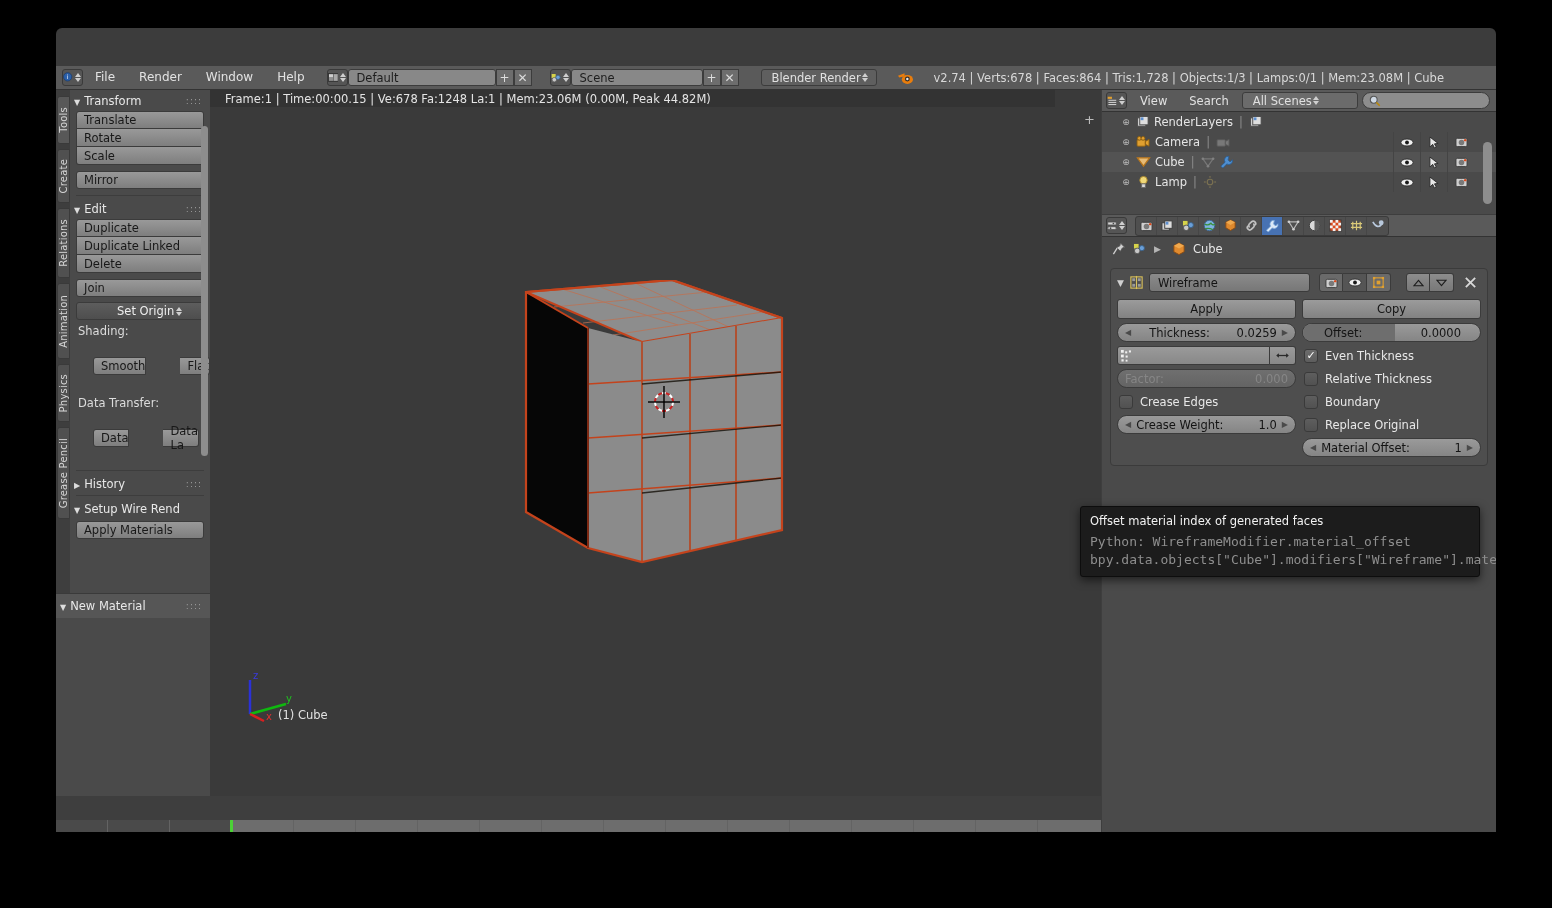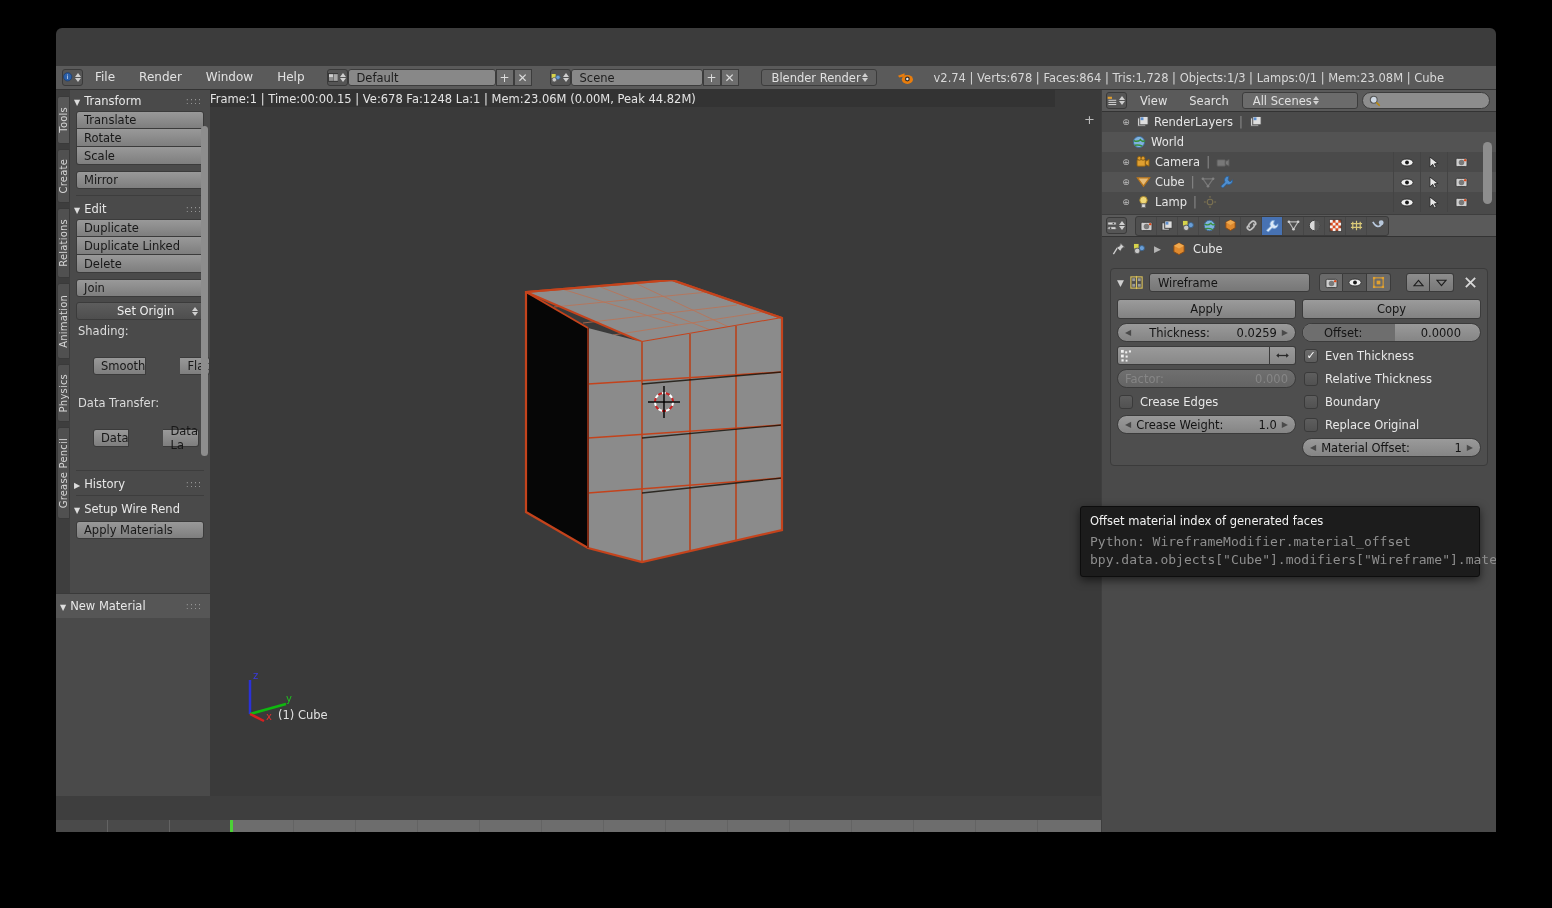--- a/index.html
+++ b/index.html
@@ -55,35 +55,35 @@
   .ttab.active{background:#585858;}
 
   #toolpanel{position:absolute;left:14px;top:0;width:140px;height:706px;overflow:hidden;background:#4a4a4a;}
   .panel-head{display:flex;align-items:center;justify-content:space-between;padding:4px 8px 2px 4px;
               font-size:11.5px;color:#e8e8e8;}
   .panel-head .tri{font-size:8px;margin-right:4px;color:#ddd;}
   .grip{color:#9a9a9a;font-size:9px;letter-spacing:1px;}
   .tbtn{height:18px;margin:1px 6px;background:linear-gradient(#999,#7e7e7e);border:1px solid #3b3b3b;
         border-radius:3px;font-size:11.5px;color:#181818;display:flex;align-items:center;padding-left:7px;
         box-sizing:border-box;}
-  .tbtn.dark{background:linear-gradient(#5d5d5d,#4e4e4e);color:#eee;justify-content:space-between;padding-right:4px;padding-left:40px;}
+  .tbtn.dark{background:linear-gradient(#5d5d5d,#4e4e4e);color:#eee;padding-right:4px;padding-left:40px;}
   .tbtn.grp{margin:1px 6px 0 6px;border-radius:3px 3px 0 0;}
   .tbtn.grpm{margin:0 6px;border-radius:0;border-top:none;}
   .tbtn.grpe{margin:0 6px 1px 6px;border-radius:0 0 3px 3px;border-top:none;}
   .tlabel{font-size:11.5px;color:#dcdcdc;padding:3px 0 1px 8px;}
   .trow{display:flex;margin:1px 6px;}
   .trow .tbtn{flex:1;margin:17px;}
   .trow .tbtn:first-child{border-radius:3px 0 0 3px;}
   .trow .tbtn:last-child{border-radius:0 3px 3px 0;border-left:none;}
   .sep{height:1px;background:#3d3d3d;margin:6px 6px 2px 6px;}
   .vscroll{position:absolute;right:2px;width:7px;background:#8d8d8d;border-radius:4px;}
 
   #viewport{position:absolute;left:154px;top:0;width:891px;height:706px;background:#3a3a3a;overflow:hidden;}
   #vpinfo{position:absolute;left:0;top:0;width:845px;height:17px;background:#333;color:#e4e4e4;
-          font-size:11.5px;display:flex;align-items:center;padding-left:0;box-sizing:border-box;}
+          font-size:11.5px;display:flex;align-items:center;padding-left:15px;box-sizing:border-box;}
   #vpplus{position:absolute;right:6px;top:22px;color:#bdbdbd;font-size:13px;}
 
   
   #cube{position:absolute;left:310px;top:190px;width:290px;height:300px;}
   #axisgizmo{position:absolute;left:28px;top:578px;width:60px;height:55px;}
   #objname{position:absolute;left:68px;top:618px;color:#e2e2e2;font-size:11.5px;}
 
   
   #vpfooter{position:absolute;left:0;top:730px;width:1045px;height:24px;background:#5a5a5a;
             border-top:1px solid #333;display:flex;align-items:center;gap:0px;padding-left:4px;box-sizing:border-box;}
@@ -647,28 +647,20 @@
               </svg>
               <span>RenderLayers</span>
               <span style="color:#8c8c8c;margin:0 6px;">|</span>
               <svg width="14" height="13" viewBox="0 0 15 14">
                 <rect x="1.5" y="2" width="9" height="9" fill="#cfcfcf" stroke="#4a4a4a"></rect>
                 <rect x="4" y="0.5" width="9" height="9" fill="#dedede" stroke="#4a4a4a"></rect>
                 <rect x="5" y="1.5" width="3" height="3" fill="#5d8fd0"></rect>
               </svg>
             </div>
 
-            <div class="olrow alt" style="padding-left:30px;">
-              <svg width="14" height="14" viewBox="0 0 15 15" style="margin-right:5px;">
-                <circle cx="7.5" cy="7.5" r="6" fill="#7fb2e0" stroke="#3f6a96"></circle>
-                <path d="M2 6 q4 2 7 -1 q2 3 5 1" fill="none" stroke="#3a8f3a" stroke-width="1.6"></path>
-                <path d="M3 11 q4 -1 8 1" fill="none" stroke="#3a8f3a" stroke-width="1.6"></path>
-              </svg>
-              <span>World</span>
-            </div>
 
             <div class="olrow" style="padding-left:18px;">
               <span class="olexp">⊕</span>
               <svg width="15" height="13" viewBox="0 0 16 14" style="margin:0 4px;">
                 <rect x="1" y="4" width="9" height="7" rx="1" fill="#e0a030" stroke="#8a5e12"></rect>
                 <polygon points="10,6 14,3.5 14,11 10,9" fill="#e0a030" stroke="#8a5e12"></polygon>
                 <circle cx="3.5" cy="2.5" r="2" fill="#e0a030" stroke="#8a5e12"></circle>
                 <circle cx="7.5" cy="2.5" r="2" fill="#e0a030" stroke="#8a5e12"></circle>
               </svg>
               <span>Camera</span>

